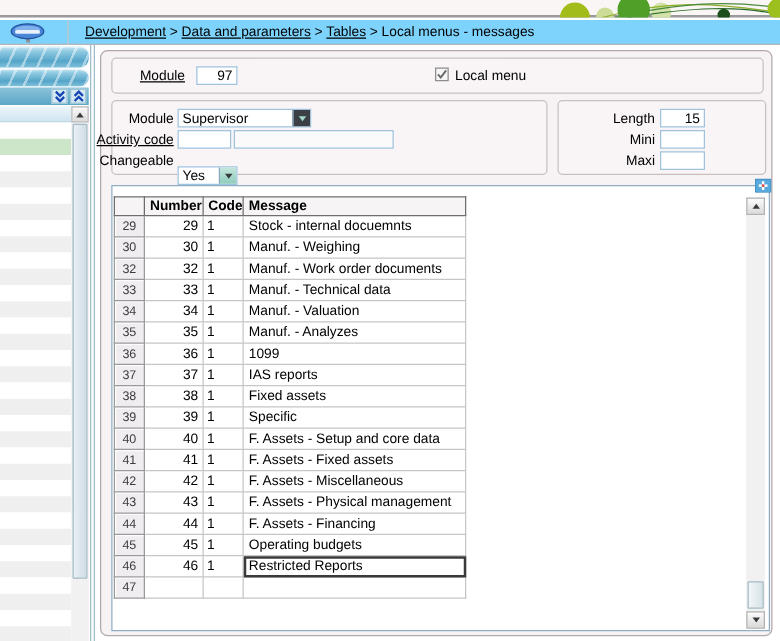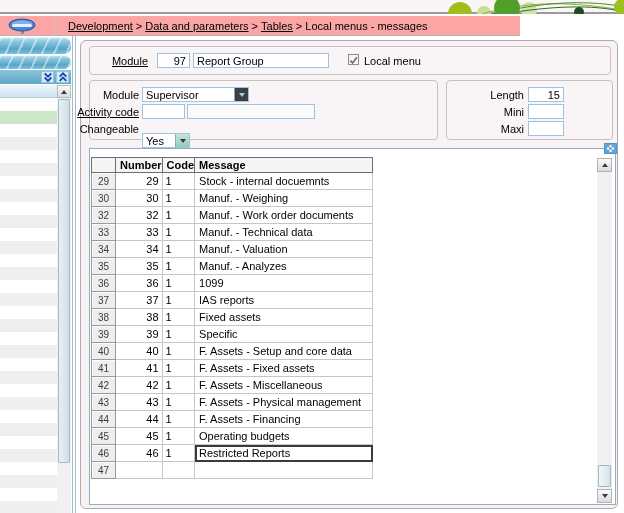--- a/index.html
+++ b/index.html
@@ -7,21 +7,21 @@
   body { font-family:"Liberation Sans", sans-serif; font-size:11px; color:#000;
          background:#fff; position:relative; overflow:hidden; }
   .abs { position:absolute; }
 
   
   #banner { left:0; top:0; width:624px; height:14px; background:#fbf6f6;
             border-bottom:2px solid #9a9a9a; }
   #banner svg { position:absolute; right:0; top:0; }
 
   
-  #crumbbar { left:0; top:16px; width:520px; height:20px; background:#fca5a5;
+  #crumbbar { left:0; top:16px; width:624px; height:20px; background:#7dd3fc;
               border-bottom:1px solid #b5b5b5; }
   #signpost { left:7px; top:1px; }
   #crumb-divider { left:54px; top:0; width:1px; height:20px; background:#c4c4c4; }
   #breadcrumb { left:68px; top:0; height:20px; display:flex; align-items:center; white-space:pre; }
   .bc-item.link { text-decoration:underline; cursor:pointer; }
   .bc-sep { padding:0 3px; }
 
   
   #sidebar { left:0; top:36px; width:76px; height:477px; background:#fff; }
   .sbar { left:0; width:71px; border-radius:0 7px 7px 0;
@@ -190,21 +190,20 @@
   </div>
 </div>
 <div class="sb-line abs" style="left:72px"></div>
 <div class="sb-line abs" style="left:75px"></div>
 
 <div id="main-panel" class="abs">
 
   <div id="group-header" class="groupbox">
     <span class="lbl r u" style="left:12px; top:7px; width:46px;">Module</span>
     <input class="field num" style="left: 67px; top: 6px; width: 33px;" readonly="" value="97">
-    <input class="field" style="left: 103px; top: 6px; width: 136px;" readonly="" value="Report Group">
     <span id="local-menu-checkbox" class="checkbox" style="left:258px; top:7px;">
       <svg width="9" height="9" viewBox="0 0 10 10">
         <path d="M1.5 5 L4 7.8 L8.8 1.5" stroke="#6a6a6a" stroke-width="1.8" fill="none"></path>
       </svg>
     </span>
     <span class="lbl" style="left:274px; top:7px;">Local menu</span>
   </div>
 
   <div id="group-def" class="groupbox">
     <span class="lbl r" style="left:4px; top:7px; width:45px;">Module</span>

